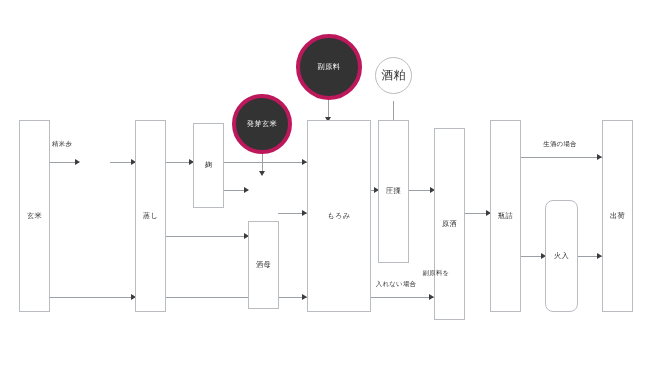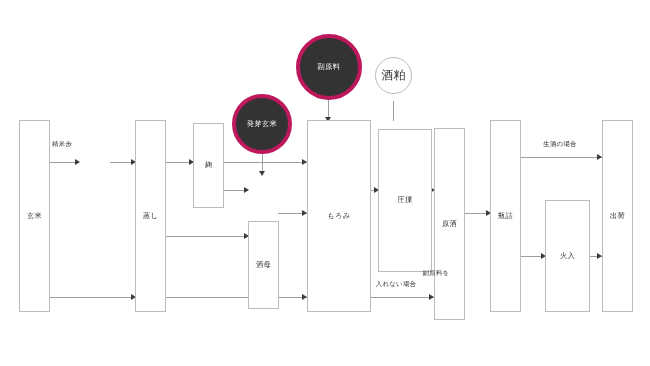--- a/index.html
+++ b/index.html
@@ -173,33 +173,33 @@
   </div>
 
   <div class="box" style="left:248px;top:173px;width:31px;height:88px;margin-top:48px;">
     <span class="lbl">酒母</span>
   </div>
 
   <div class="box" style="left:307px;top:120px;width:64px;height:192px;">
     <span class="lbl">もろみ</span>
   </div>
 
-  <div class="box" style="left:378px;top:129px;width:54px;height:143px;">
+  <div class="box" style="left:378px;top:120px;width:31px;height:143px;">
     <span class="lbl">圧搮</span>
   </div>
 
   <div class="box" style="left:434px;top:128px;width:31px;height:192px;">
     <span class="lbl">原酒</span>
   </div>
 
   <div class="box" style="left:490px;top:120px;width:31px;height:192px;">
     <span class="lbl">瓶詰</span>
   </div>
 
-  <div class="box" style="left:545px;top:200px;width:45px;height:112px;">
+  <div class="box" style="left:545px;top:200px;width:33px;height:112px;border-radius:8px;">
     <span class="lbl">火入</span>
   </div>
 
   <div class="box" style="left:602px;top:120px;width:31px;height:192px;">
     <span class="lbl">出荷</span>
   </div>
 
   <div class="circle dark" style="left:232px;top:94px;width:60px;height:60px;">
     <span class="lbl">発芽玄米</span>
   </div>

